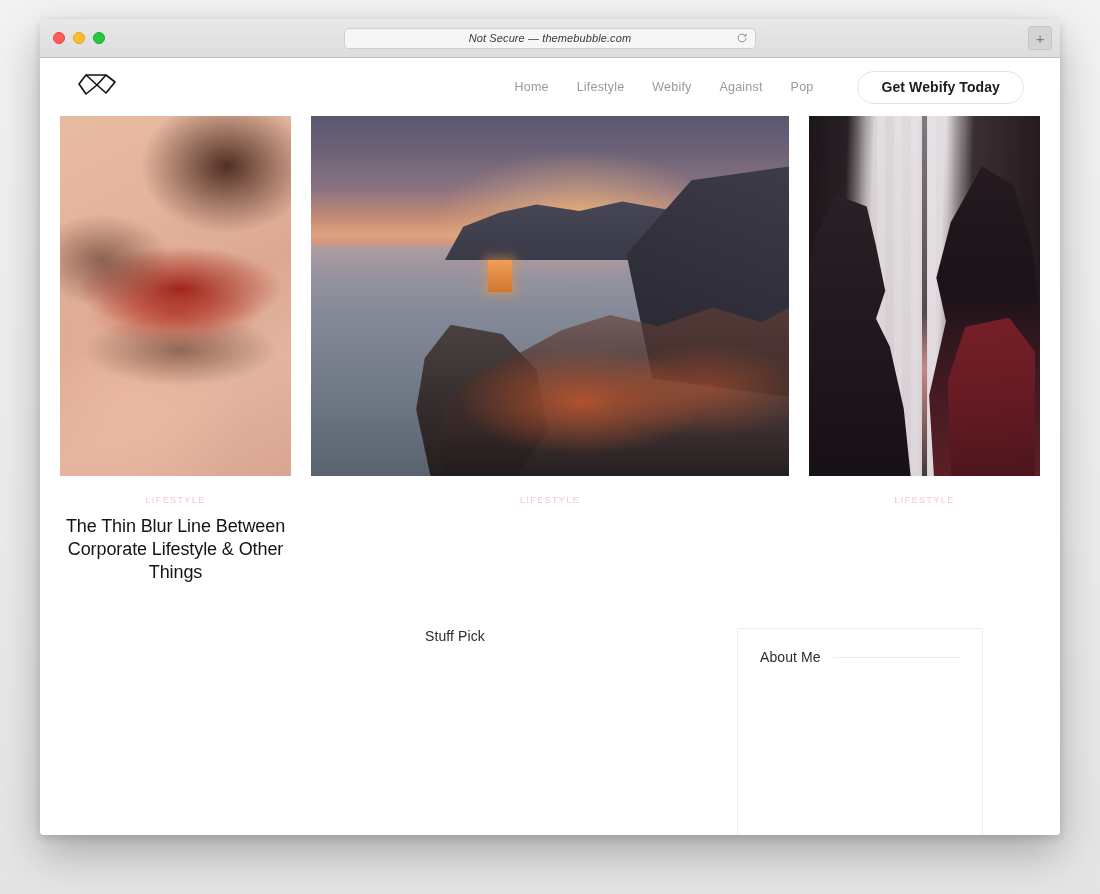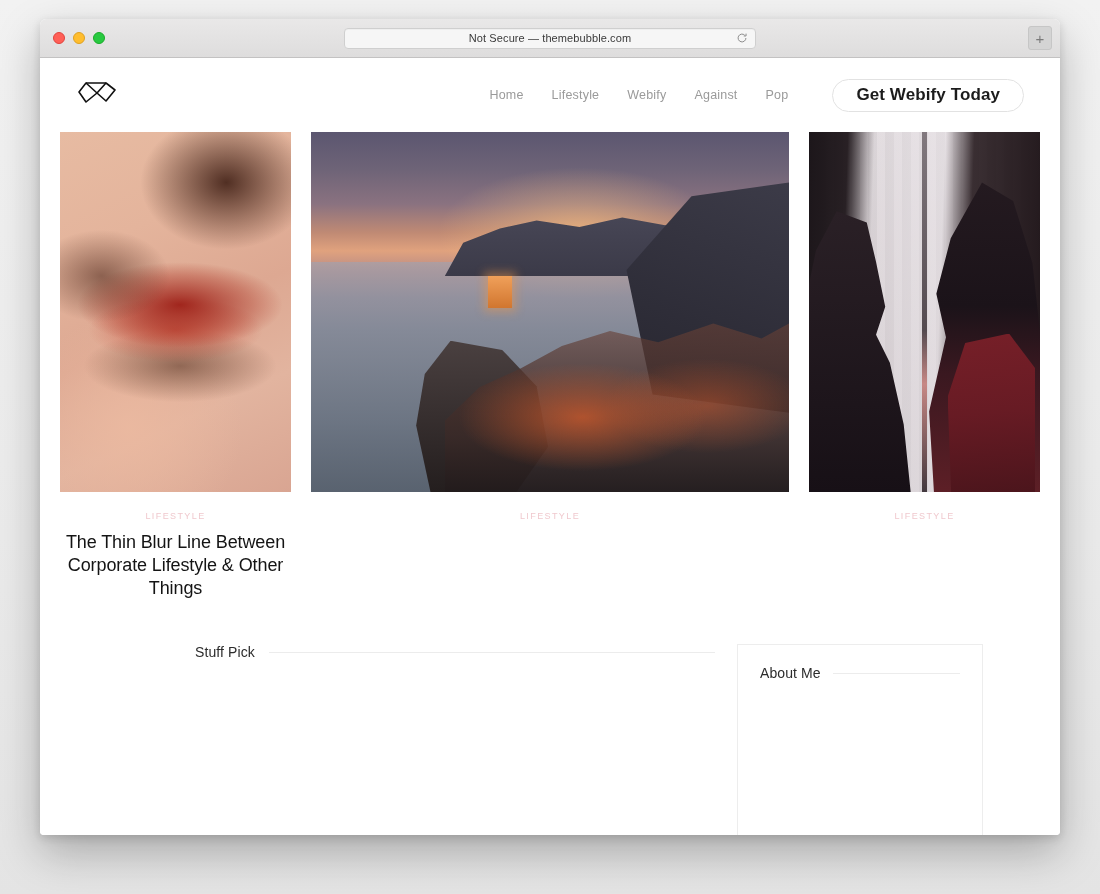--- a/index.html
+++ b/index.html
@@ -40,20 +40,21 @@
 
   
   #titlebar {
     height: 39px;
     flex: 0 0 39px;
     background: linear-gradient(180deg, #e9e8e8 0%, #dedddd 100%);
     border-bottom: 1px solid #c3c2c2;
     display: flex;
     align-items: center;
     position: relative;
+    font-style: italic;
   }
 
   .traffic-lights {
     display: flex;
     gap: 8px;
     padding-left: 13px;
     align-items: center;
   }
   .light {
     width: 12px; height: 12px;
@@ -113,21 +114,21 @@
   
   #page-viewport {
     flex: 1 1 auto;
     background: #ffffff;
     overflow: hidden;
     position: relative;
   }
 
   
   #site-header {
-    height: 74px;
+    height: 58px;
     display: flex;
     align-items: center;
     justify-content: space-between;
     padding: 0 36px 0 37px;
   }
 
   #site-logo { display: block; }
 
   #main-nav {
     display: flex;
@@ -144,21 +145,21 @@
   }
   #cta-button {
     margin-left: 30px;
     border: 1px solid #e2e2e2;
     border-radius: 22px;
     height: 33px;
     padding: 0 23px;
     background: #fff;
     display: flex;
     align-items: center;
-    font-size: 17px;
+    font-size: 14px;
     font-weight: bold;
     color: #1c1c1c;
     letter-spacing: 0.1px;
     white-space: nowrap;
     cursor: pointer;
   }
 
   
   #featured-row {
     display: flex;
@@ -216,20 +217,21 @@
     align-items: flex-start;
   }
   #stuff-pick-col { width: 520px; margin-left: 135px; }
   #sidebar-col    { width: 246px; }
 
   .section-heading-row {
     display: flex;
     align-items: center;
     gap: 14px;
     margin-bottom: 26px;
+    flex-direction: column;
   }
   .section-heading {
     font-size: 14px;
     color: #2c2c2c;
     font-weight: normal;
     white-space: nowrap;
     letter-spacing: 0.1px;
   }
   .heading-rule {
     flex: 1;

